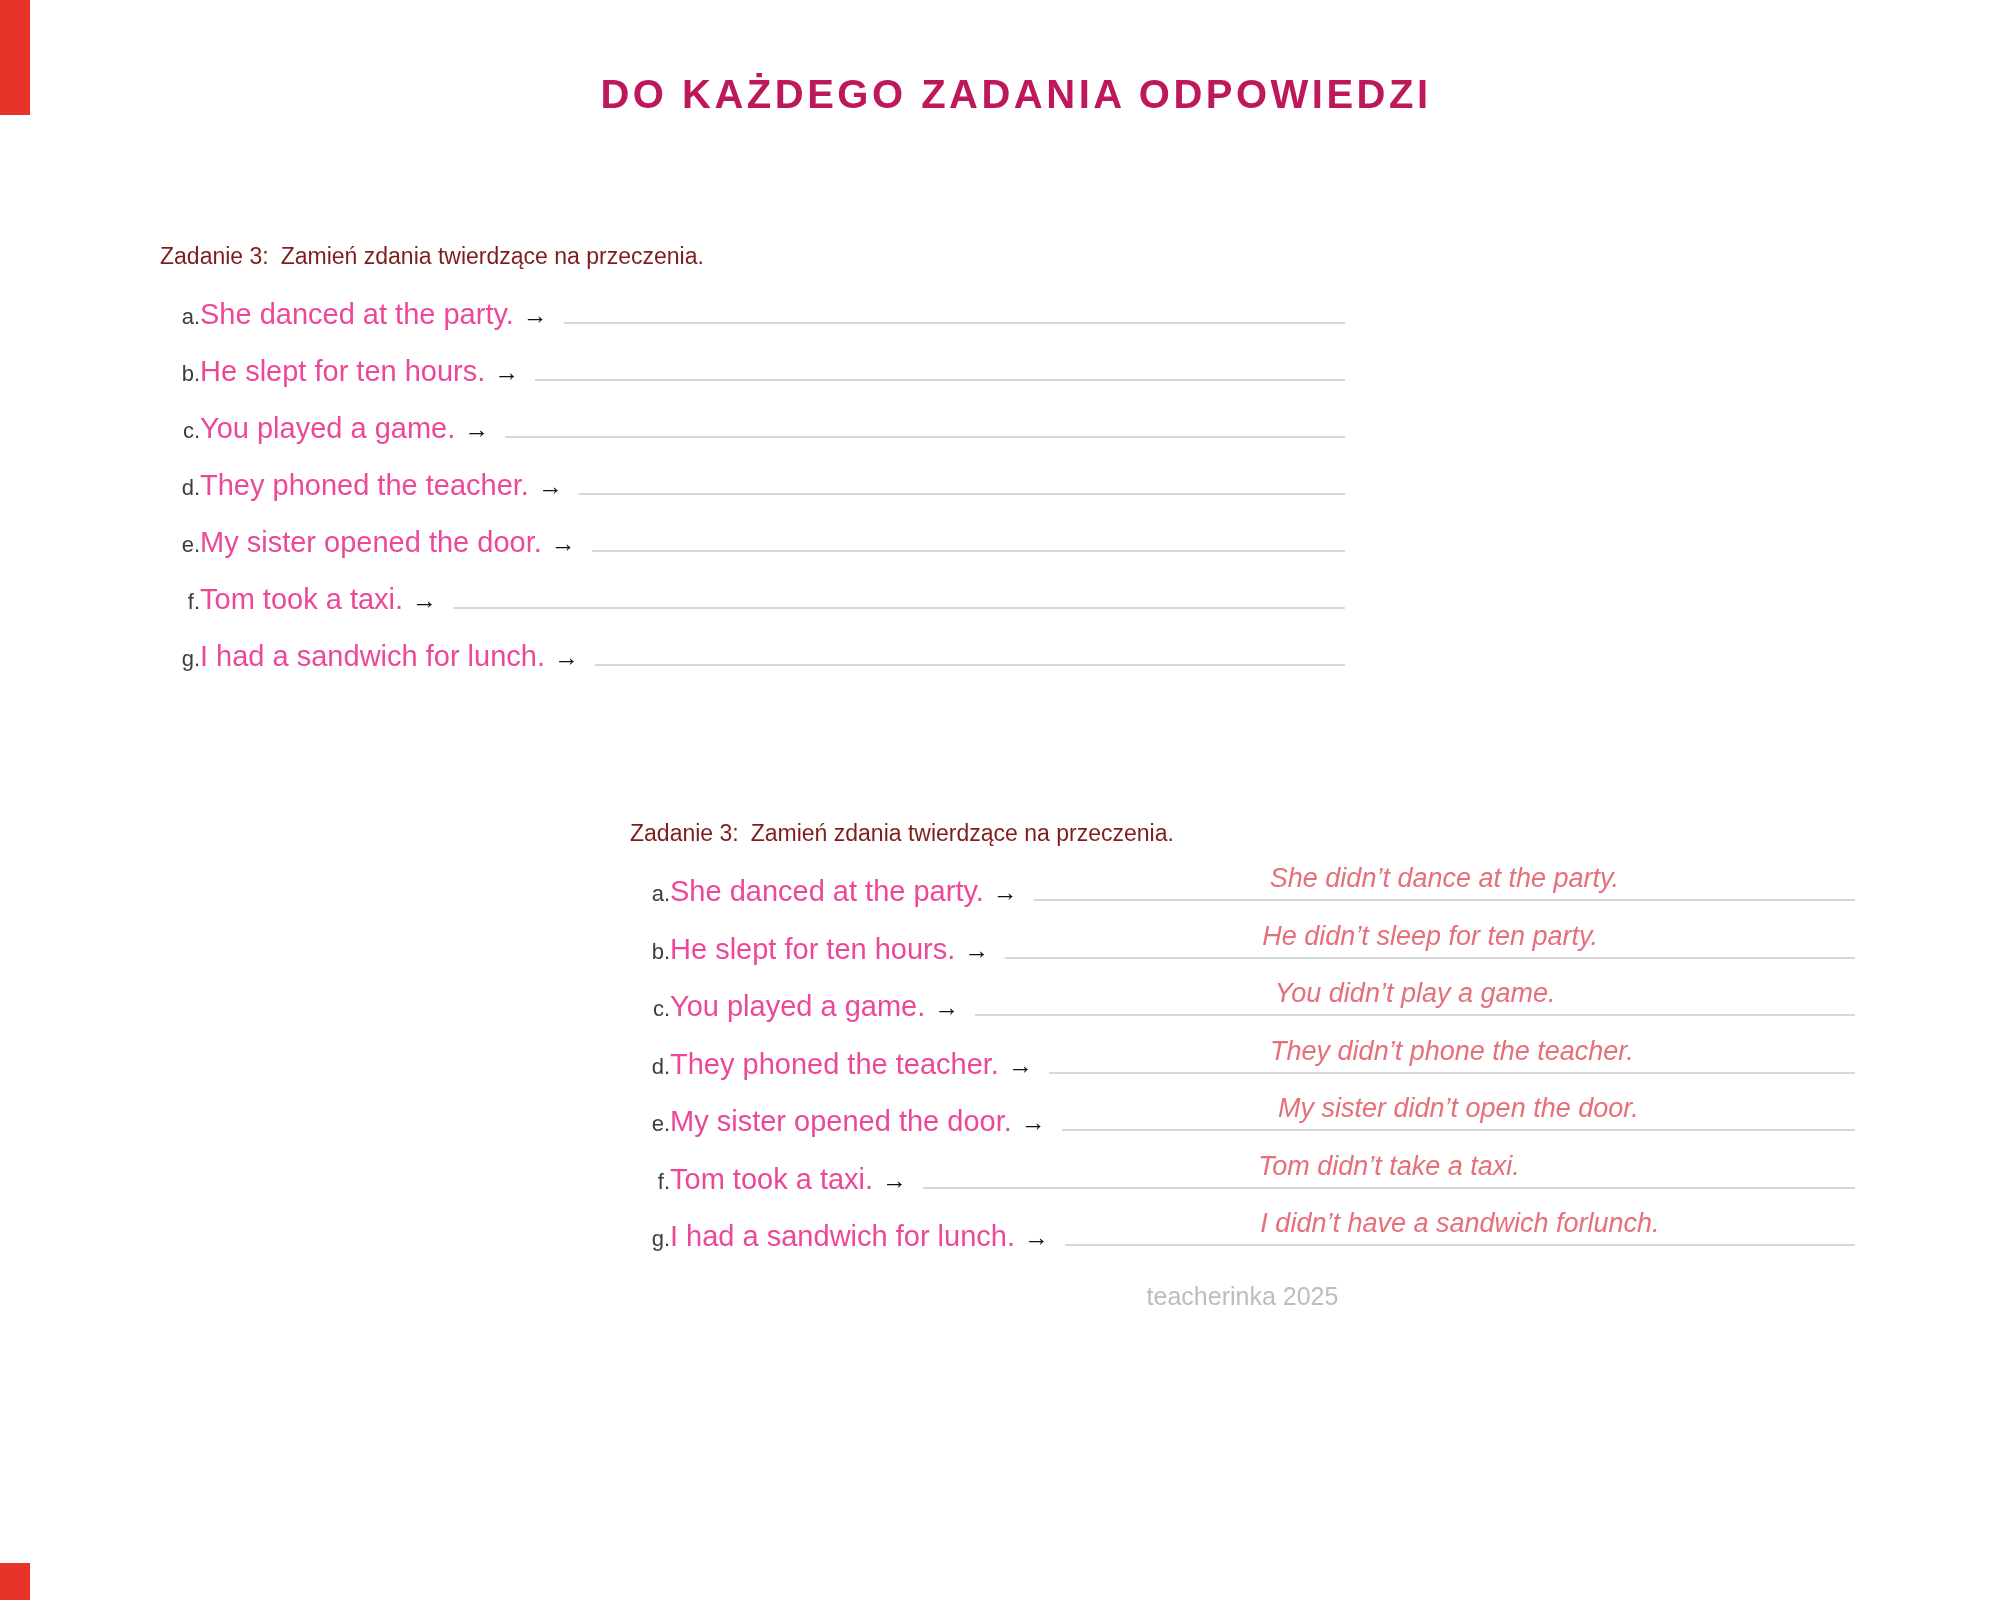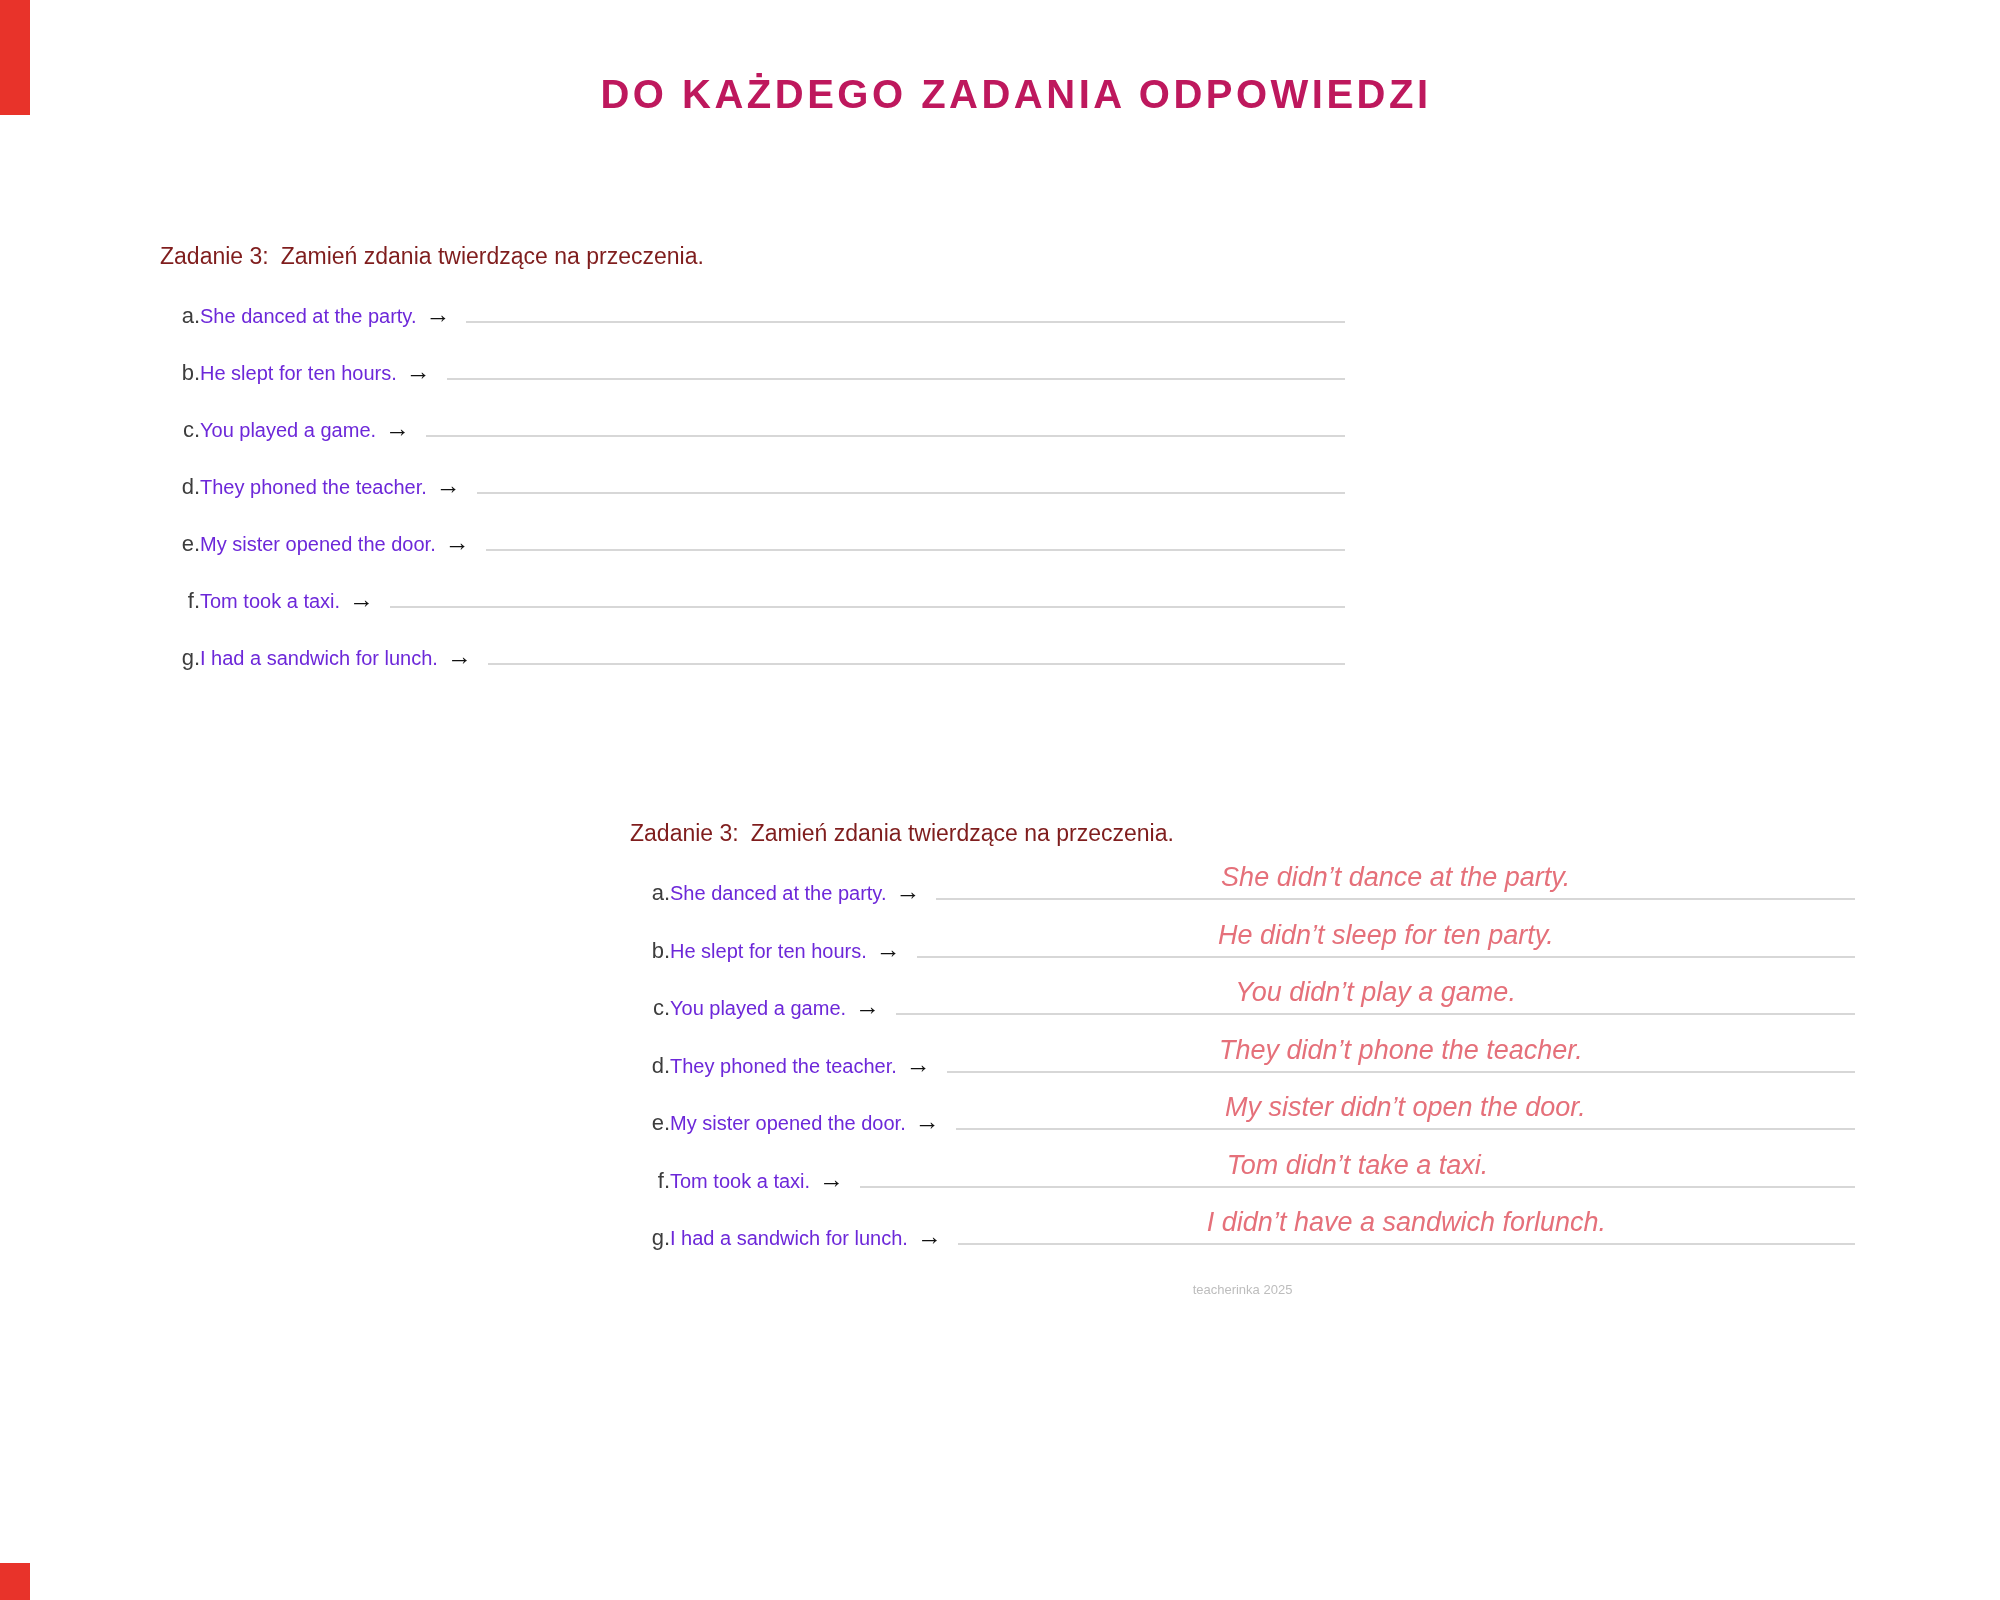--- a/index.html
+++ b/index.html
@@ -58,22 +58,22 @@
   .answered-sheet .row { height: 57.5px; line-height: 57.5px; }
 
   .lbl {
     flex: none;
     width: 40px;
     text-align: right;
     font-size: 22px;
     color: #3d3d3d;
   }
   .sentence {
-    font-size: 20px;
-    color: #6d28d9;
+    font-size: 29px;
+    color: #ec4899;
     white-space: nowrap;
   }
   .arrow {
     margin-left: 9px;
     font-size: 25px;
     font-weight: 700;
     color: #111111;
   }
   .blank {
     flex: 1;
@@ -94,21 +94,21 @@
     color: #e5707a;
     white-space: nowrap;
   }
 
   .footer {
     position: absolute;
     top: 1282px;
     left: 630px;
     width: 1225px;
     text-align: center;
-    font-size: 13px;
+    font-size: 25px;
     color: #bdbdbd;
   }
 </style>
 </head>
 <body>
 
 <div class="page">
 
   <div class="red-bar top"></div>
   <div class="red-bar bottom"></div>

